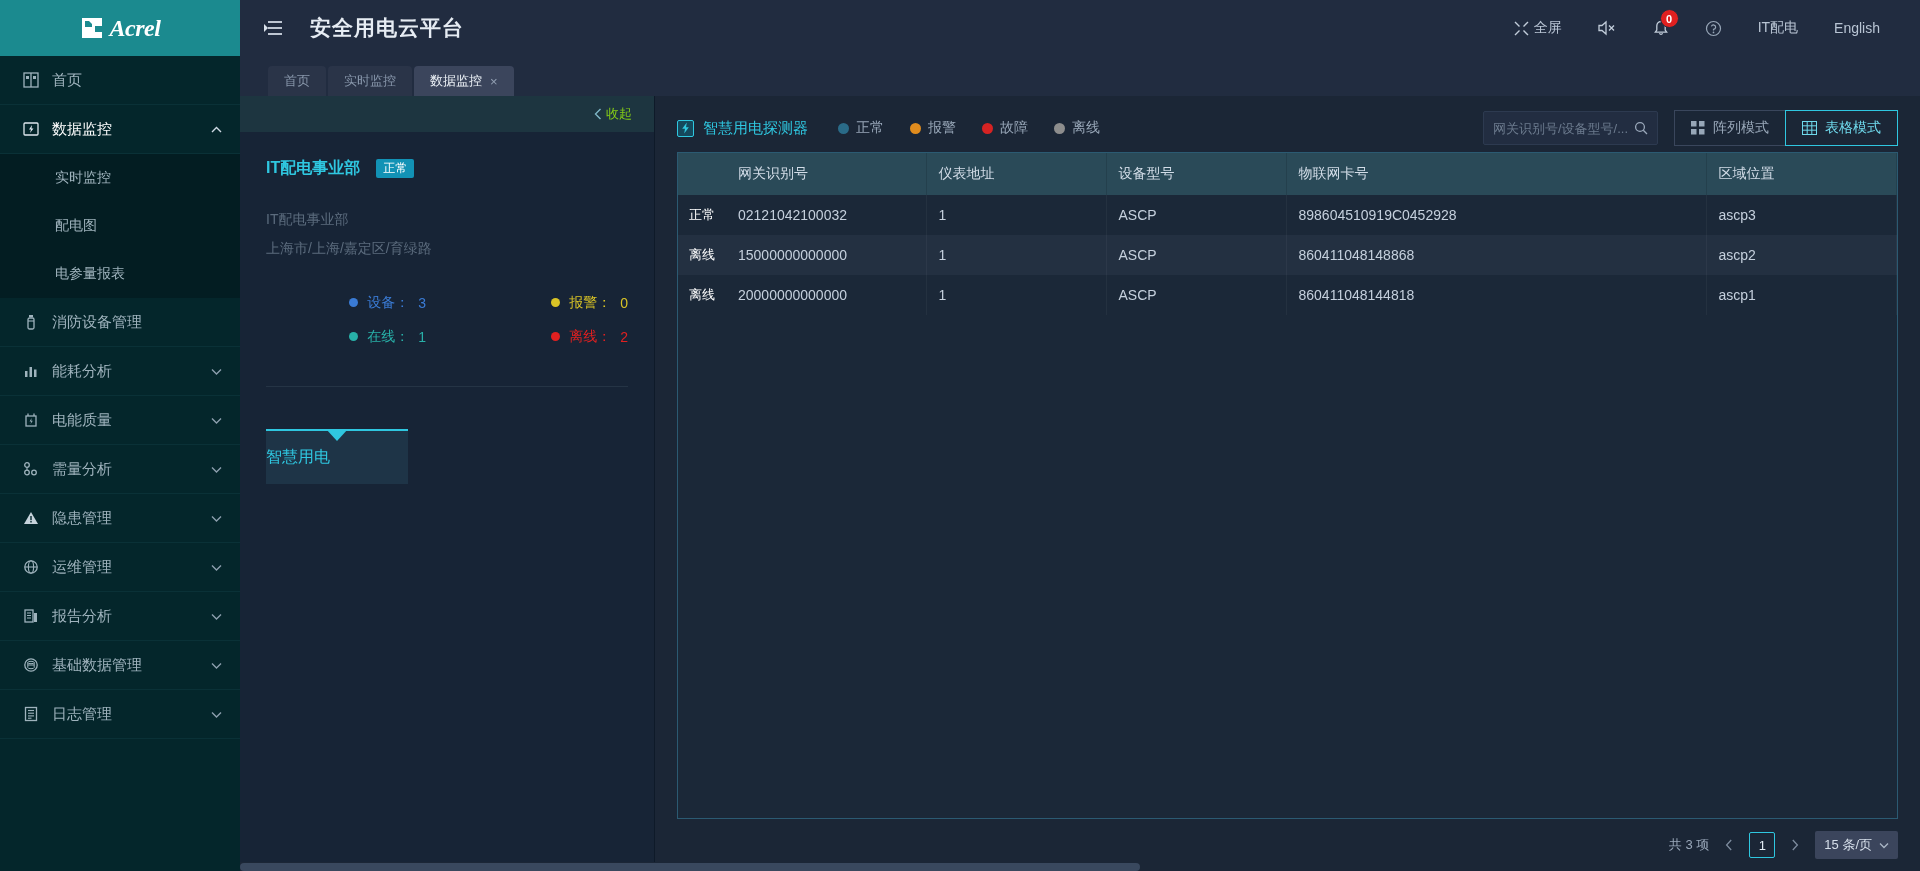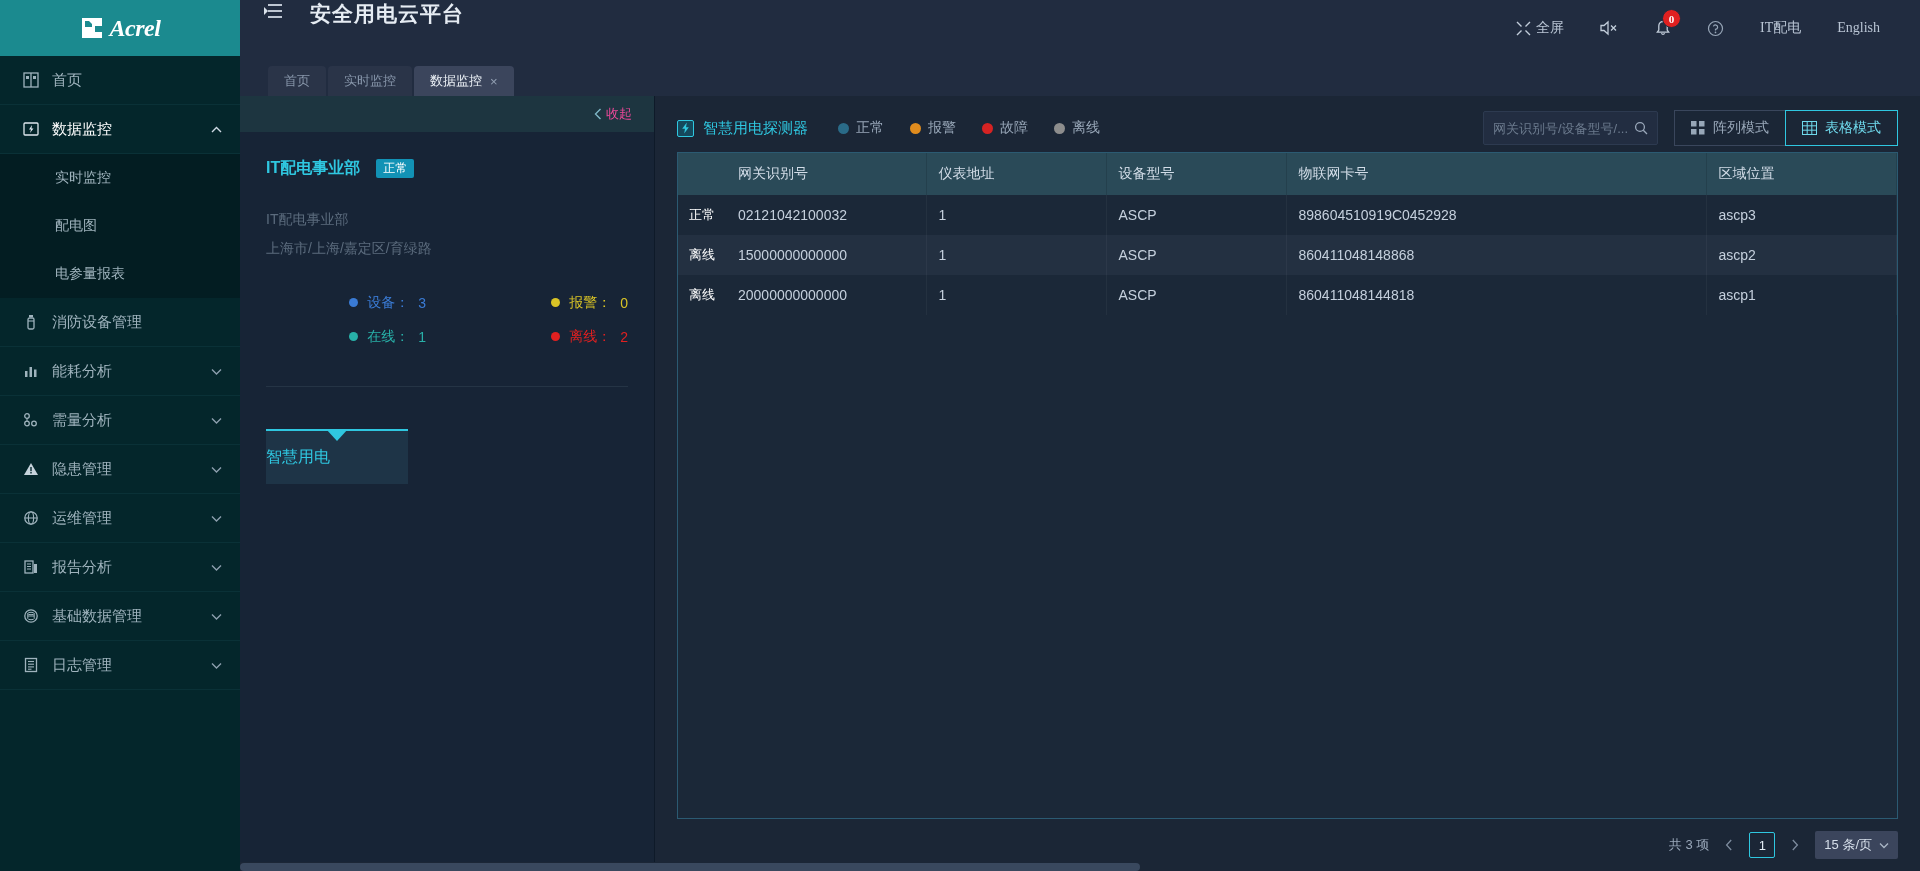--- a/index.html
+++ b/index.html
@@ -57,23 +57,22 @@
     height:48px; display:flex; align-items:center;
     padding-left:55px; color:#9fb3bd; font-size:14px;
     cursor:pointer;
   }
 
   
   .main { flex:1 1 auto; display:flex; flex-direction:column; min-width:0; background:#1b2636; }
   .topbar {
     height:56px; flex:0 0 56px;
     background:#212c40;
-    display:flex; align-items:flex-start;
+    display:flex; align-items:center;
     padding:0 24px 0 22px;
-    font-family:Liberation Serif, serif;
   }
   .hamburger { width:22px; height:22px; cursor:pointer; display:flex; align-items:center; justify-content:center; }
   .app-title {
     margin-left:26px; font-size:21px; font-weight:bold; color:#e6ecf3;
     letter-spacing:1px;
   }
   .top-right { margin-left:auto; display:flex; align-items:center; gap:4px; }
   .top-right .tr-item {
     display:flex; align-items:center; gap:5px;
     color:#b9c5d4; font-size:14px; cursor:pointer;
@@ -114,21 +113,21 @@
     background:#172436;
     border-right:1px solid #0e1a29;
     display:flex; flex-direction:column;
     min-height:0;
   }
   .collapse-row {
     height:36px; flex:0 0 36px;
     background:#1d3540;
     display:flex; align-items:center; justify-content:flex-end;
     padding-right:22px;
-    color:#ec4899; font-size:13px; cursor:pointer; gap:4px;
+    color:#84cc16; font-size:13px; cursor:pointer; gap:4px;
   }
   .lp-body { padding:26px 26px 0 26px; flex:1 1 auto; overflow:hidden; }
   .org-row { display:flex; align-items:center; gap:16px; }
   .org-name { color:#2fc7e0; font-size:16px; font-weight:bold; }
   .org-status {
     background:#1292b5; color:#fff; font-size:12px;
     padding:2px 7px; border-radius:2px; line-height:1.3;
   }
   .org-sub { margin-top:26px; color:#5b6b7d; font-size:14px; line-height:2.1; }
   .stats {
@@ -332,20 +331,36 @@
             </svg>
         </span>
         <span class="mi-label">能耗分析</span>
         <span class="chev">
           <svg width="11" height="7" viewBox="0 0 11 7">
               <path d="M1 1.5 L5.5 6 L10 1.5" fill="none" stroke="#8d9fae" stroke-width="1.4"></path>
             </svg>
         </span>
       </div>
 
+      <div class="menu-item">
+        <span class="mi-icon">
+          <svg width="16" height="16" viewBox="0 0 16 16">
+              <rect x="3" y="4" width="10" height="10" fill="none" stroke="#9fb3bd" stroke-width="1.3"></rect>
+              <line x1="5" y1="1.5" x2="5" y2="4" stroke="#9fb3bd" stroke-width="1.3"></line>
+              <line x1="11" y1="1.5" x2="11" y2="4" stroke="#9fb3bd" stroke-width="1.3"></line>
+              <path d="M8.6 6 L6.6 9.5 H8.2 L7.6 12 L9.8 8.8 H8.2 Z" fill="#9fb3bd"></path>
+            </svg>
+        </span>
+        <span class="mi-label">电能质量</span>
+        <span class="chev">
+          <svg width="11" height="7" viewBox="0 0 11 7">
+              <path d="M1 1.5 L5.5 6 L10 1.5" fill="none" stroke="#8d9fae" stroke-width="1.4"></path>
+            </svg>
+        </span>
+      </div>
 
       <div class="menu-item">
         <span class="mi-icon">
           <svg width="16" height="16" viewBox="0 0 16 16">
               <circle cx="4" cy="4" r="2.3" fill="none" stroke="#9fb3bd" stroke-width="1.3"></circle>
               <circle cx="4" cy="11.5" r="2.3" fill="none" stroke="#9fb3bd" stroke-width="1.3"></circle>
               <circle cx="11" cy="11.5" r="2.3" fill="none" stroke="#9fb3bd" stroke-width="1.3"></circle>
               <line x1="4" y1="6.3" x2="4" y2="9.2" stroke="#9fb3bd" stroke-width="1.1"></line>
             </svg>
         </span>

